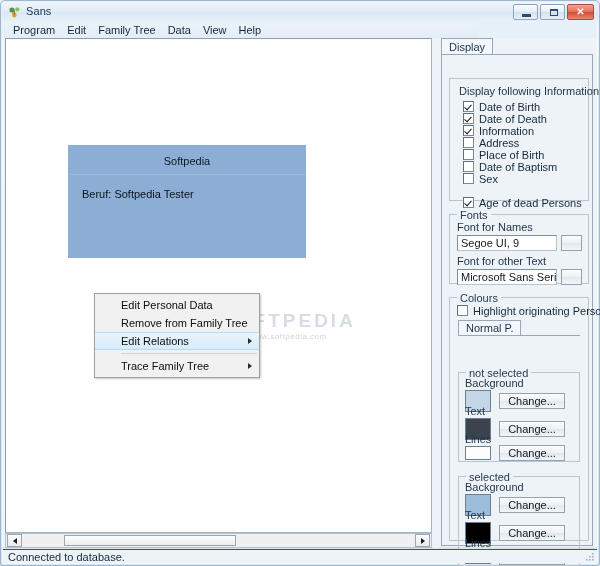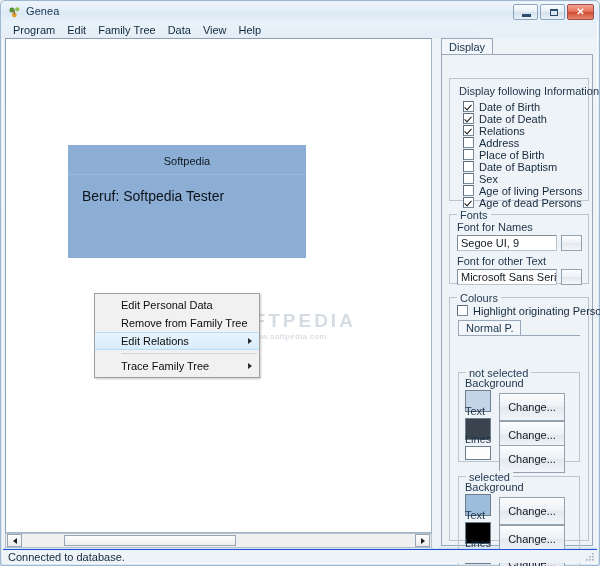--- a/index.html
+++ b/index.html
@@ -161,21 +161,21 @@
   }
   .person-sep {
     position: absolute;
     left: 0; right: 0; top: 29px;
     height: 1px;
     background: #9cb9da;
   }
   .person-field {
     position: absolute;
     left: 14px; top: 43px;
-    font-size: 14px;
+    font-size: 11px;
     color: #0d131a;
   }
 
   
   .watermark {
     position: absolute;
     left: 192px; top: 272px;
     width: 180px;
     text-align: center;
     pointer-events: none;
@@ -446,21 +446,21 @@
   }
 
   .swatch {
     position: absolute;
     width: 26px; height: 22px;
     box-sizing: border-box;
     border: 1px solid #6f7e8c;
   }
   .chg-btn {
     position: absolute;
-    width: 66px; height: 28px;
+    width: 66px; height: 16px;
   }
   .sw-label {
     position: absolute;
     font-size: 11px;
     color: #1d3248;
     white-space: nowrap;
   }
 
   
   .statusbar {
@@ -494,21 +494,21 @@
     <div class="win-inner-glow"></div>
   </div>
 
   <div class="titlebar">
     <svg class="title-icon" viewBox="0 0 13 13">
       <circle cx="4" cy="4" r="2.6" fill="#5b8f3a"></circle>
       <circle cx="9.3" cy="3.3" r="2.1" fill="#8cc152"></circle>
       <circle cx="6.3" cy="9" r="2.4" fill="#e0a32e"></circle>
       <rect x="5.8" y="4.5" width="1" height="4" fill="#7a5c2a"></rect>
     </svg>
-    <div class="title-text">Genea</div>
+    <div class="title-text">Sans</div>
 
     <div class="wbtns">
       <div class="wbtn">
         <div class="min-bar"></div>
       </div>
       <div class="wbtn">
         <div class="max-sq"></div>
       </div>
       <div class="wbtn close">
         <div class="glyph">✕</div>
@@ -584,41 +584,37 @@
           <div class="cbrow" style="top:21px;">
             <span class="cbox checked"></span>
             <span class="cblabel">Date of Birth</span>
           </div>
           <div class="cbrow" style="top:33px;">
             <span class="cbox checked"></span>
             <span class="cblabel">Date of Death</span>
           </div>
           <div class="cbrow" style="top:45px;">
             <span class="cbox checked"></span>
-            <span class="cblabel">Relations</span>
+            <span class="cblabel">Information</span>
           </div>
           <div class="cbrow" style="top:57px;">
             <span class="cbox"></span>
             <span class="cblabel">Address</span>
           </div>
           <div class="cbrow" style="top:69px;">
             <span class="cbox"></span>
             <span class="cblabel">Place of Birth</span>
           </div>
           <div class="cbrow" style="top:81px;">
             <span class="cbox"></span>
             <span class="cblabel">Date of Baptism</span>
           </div>
           <div class="cbrow" style="top:93px;">
             <span class="cbox"></span>
             <span class="cblabel">Sex</span>
-          </div>
-          <div class="cbrow" style="top:105px;">
-            <span class="cbox"></span>
-            <span class="cblabel">Age of living Persons</span>
           </div>
           <div class="cbrow" style="top:117px;">
             <span class="cbox checked"></span>
             <span class="cblabel">Age of dead Persons</span>
           </div>
         </div>
 
         <div class="grp grp-fonts">
           <div class="grp-title">Fonts</div>
 

